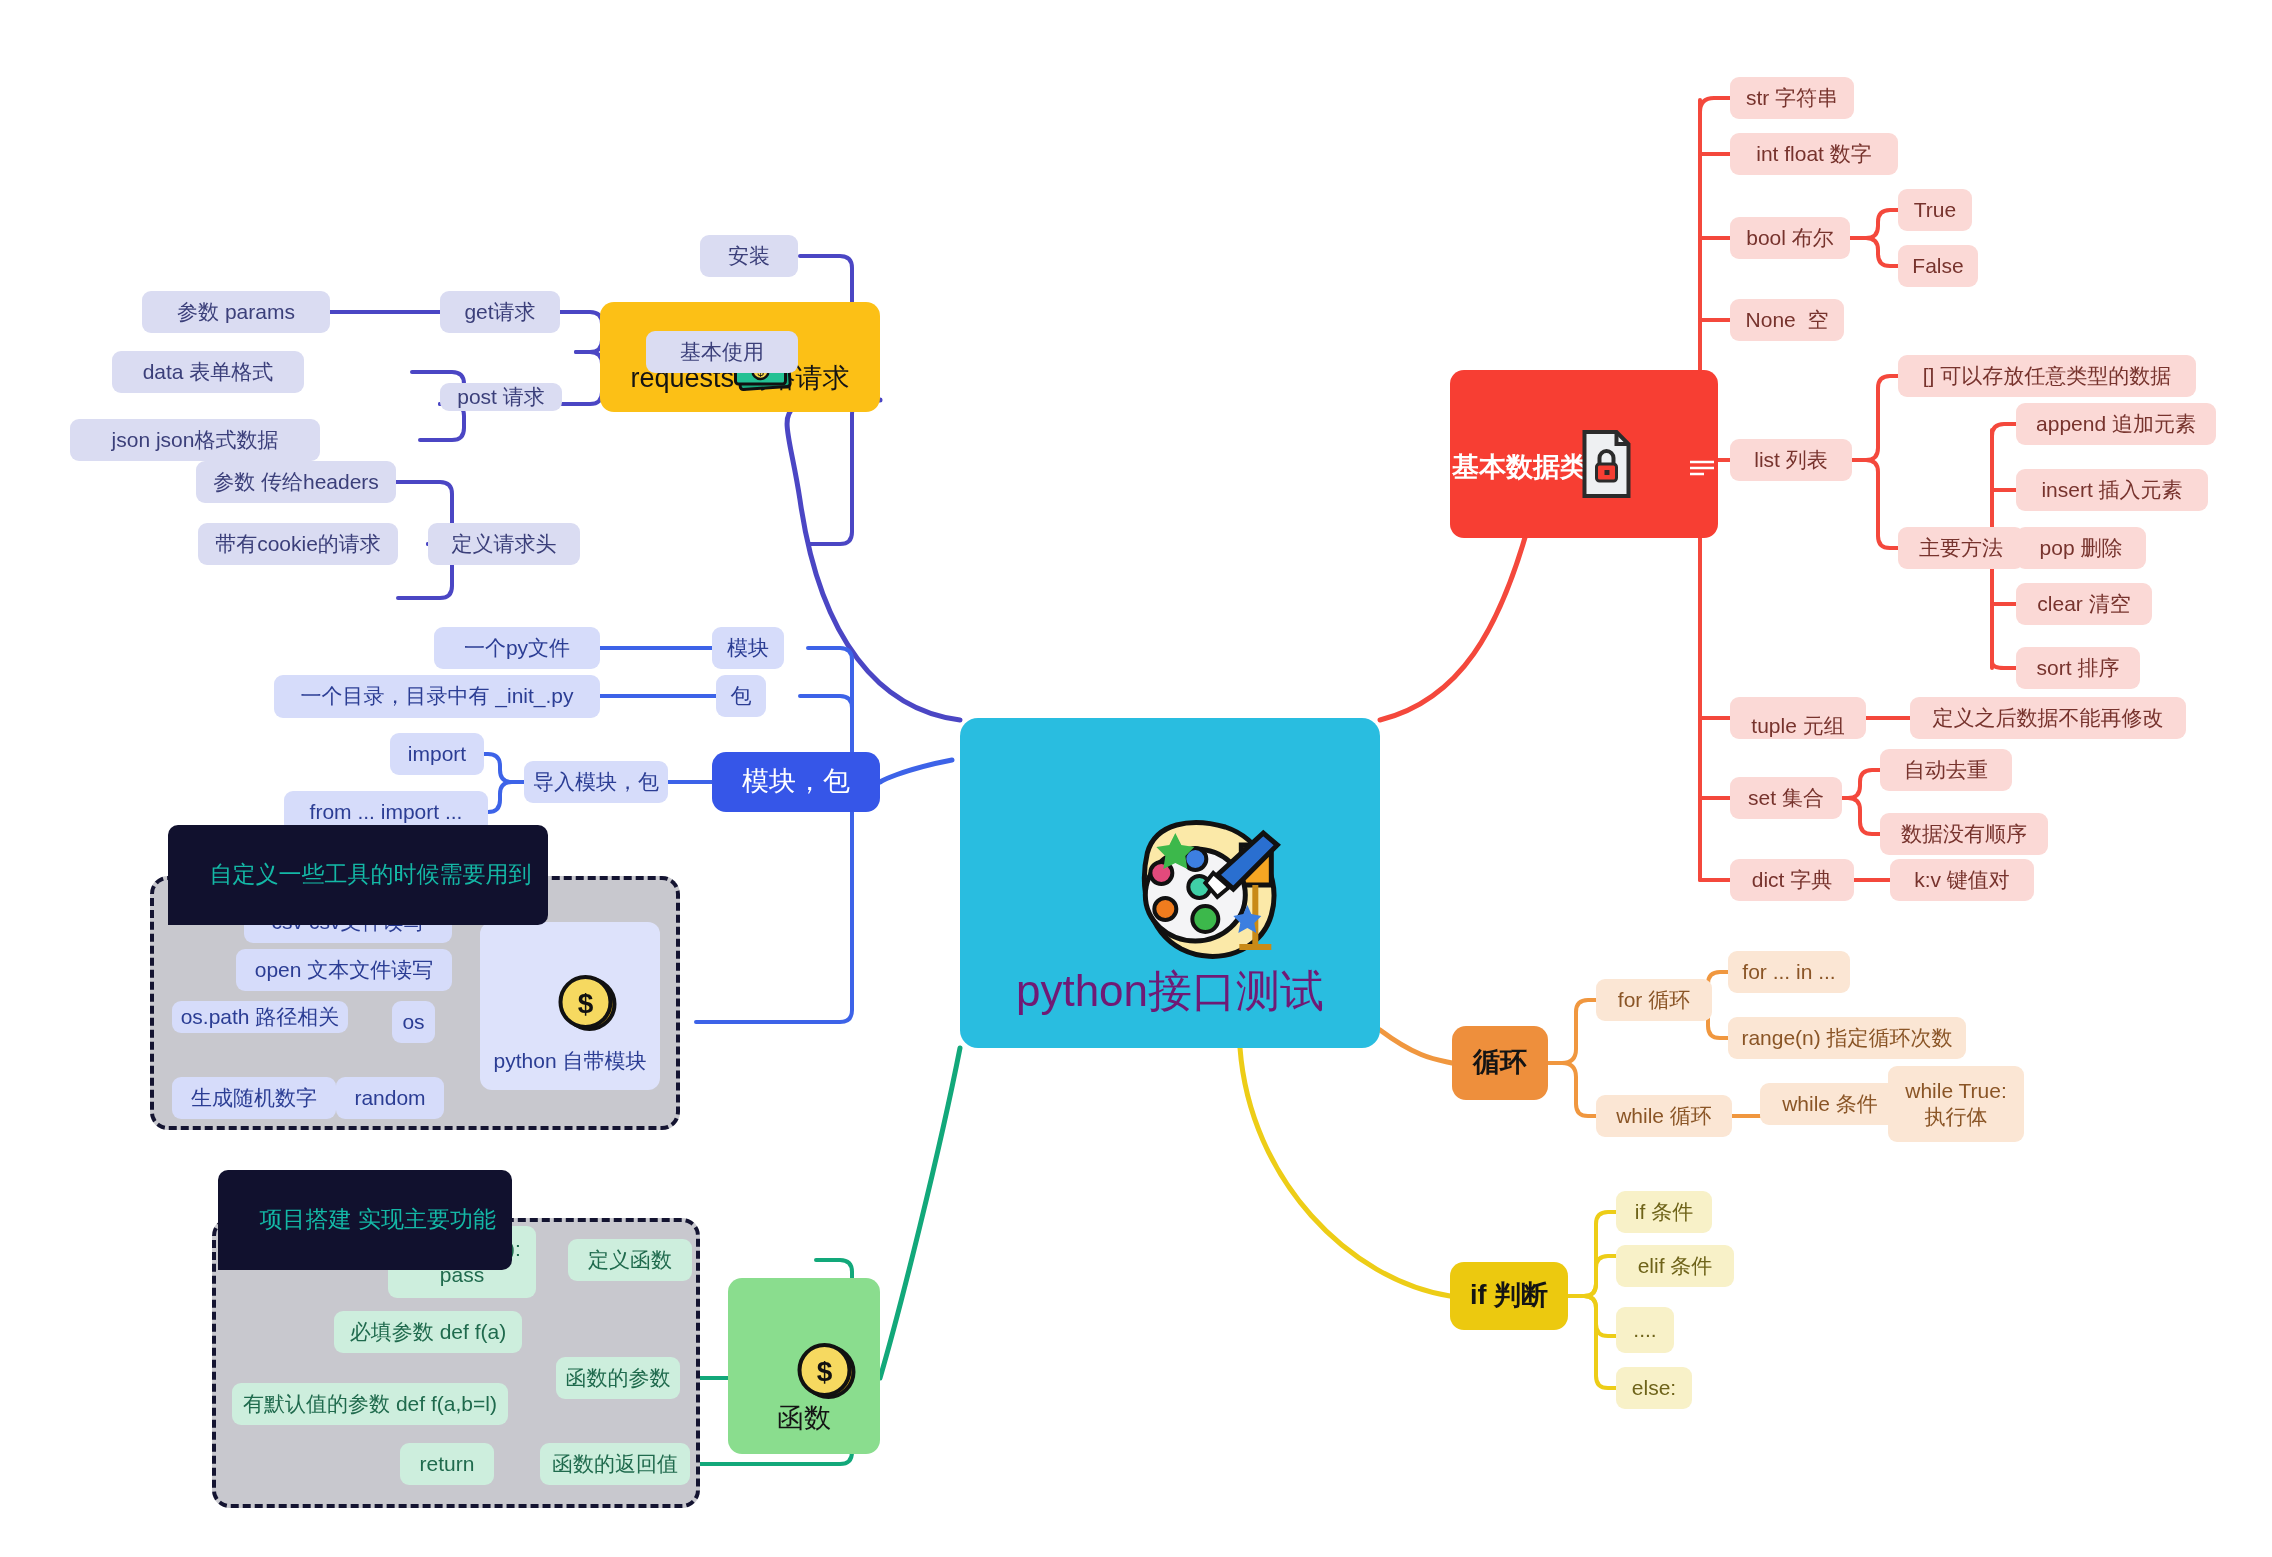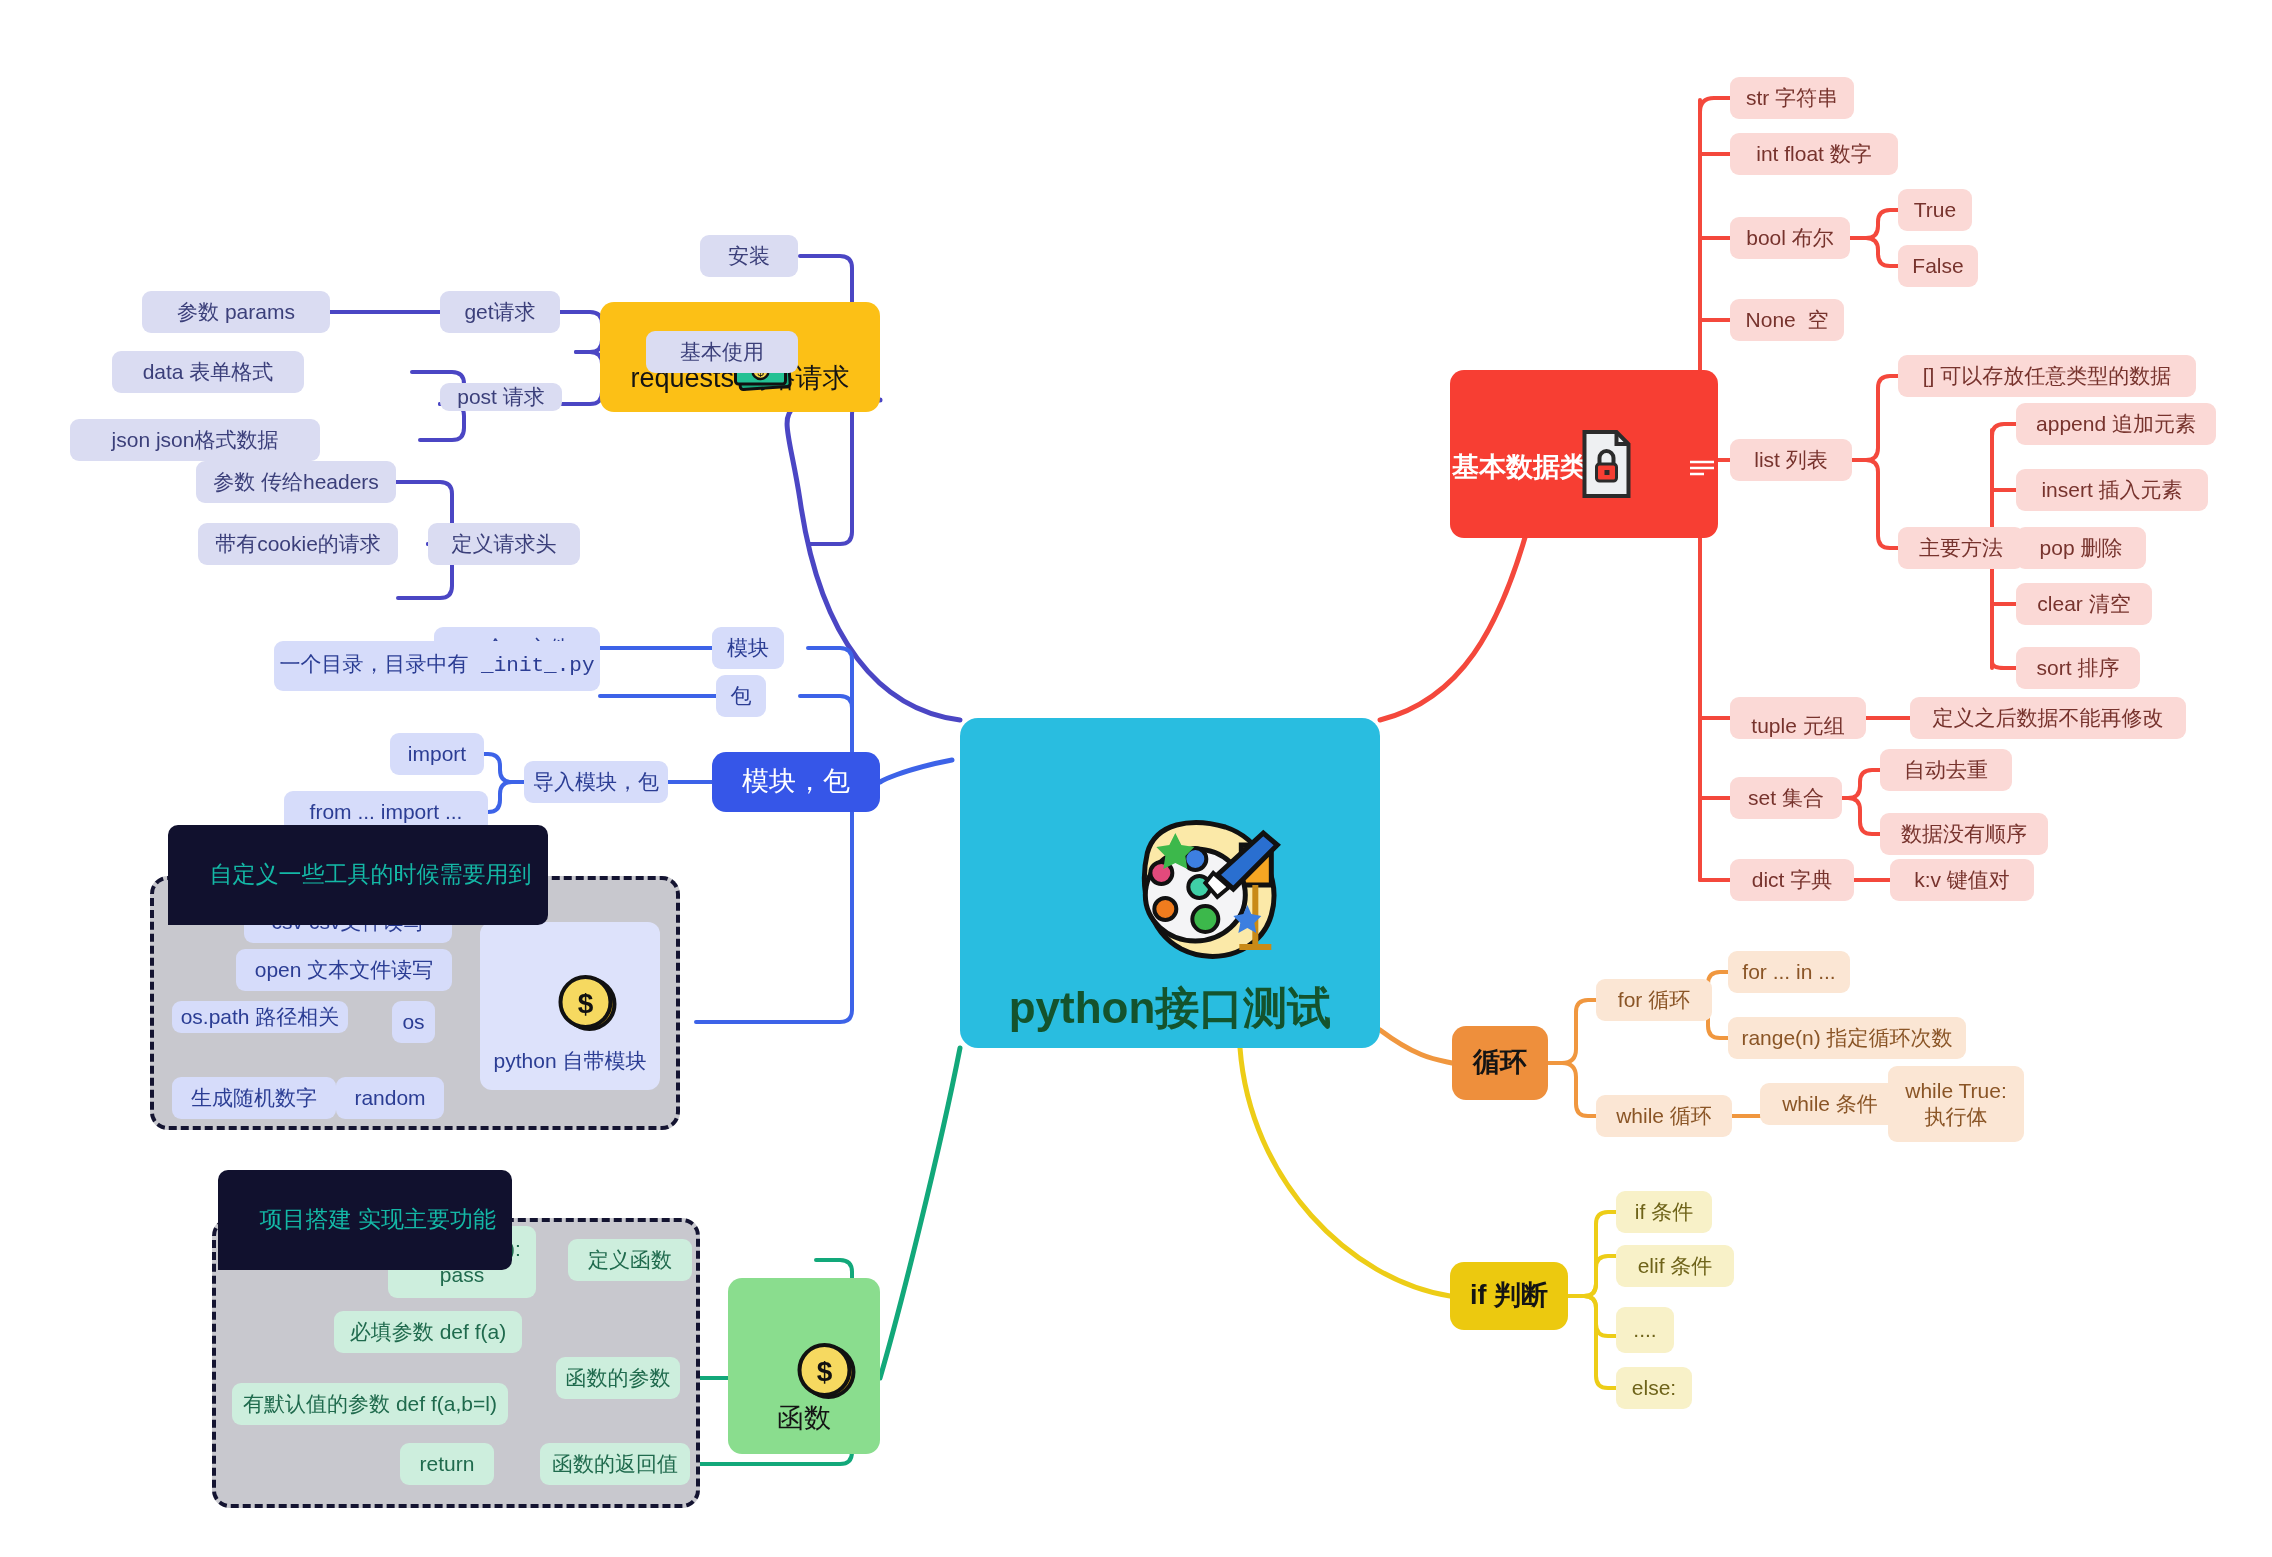--- a/index.html
+++ b/index.html
@@ -4,22 +4,22 @@
 <style>
   html,body{margin:0;padding:0;background:#ffffff;}
   body{width:2272px;height:1557px;font-family:"Liberation Sans","DejaVu Sans",sans-serif;overflow:hidden;}
   #stage{position:relative;width:2272px;height:1557px;background:#fff;}
   svg.links{position:absolute;left:0;top:0;width:2272px;height:1557px;pointer-events:none;}
 
   .node{position:absolute;box-sizing:border-box;display:flex;align-items:center;justify-content:center;
         text-align:center;border-radius:10px;white-space:pre;line-height:1.25;}
 
   
-  .central{background:#29bde0;border-radius:18px;color:#14532d;font-size:44px;
-           flex-direction:column;justify-content:flex-end;padding-bottom:13px;font-weight:bold;}
+  .central{background:#29bde0;border-radius:18px;color:#701a75;font-size:44px;
+           flex-direction:column;justify-content:flex-end;padding-bottom:30px;}
 
   
   .main-node{border-radius:14px;font-size:27px;font-weight:600;}
   .main-red{background:#f73e33;color:#ffffff;flex-direction:column;justify-content:flex-end;padding-bottom:20px;}
   .main-orange-big{background:#fcc016;color:#141414;flex-direction:column;justify-content:flex-end;padding-bottom:16px;font-weight:400;}
   .main-blue{background:#3656e8;color:#ffffff;font-weight:400;}
   .main-green{background:#8add8e;color:#141414;flex-direction:column;justify-content:flex-end;padding-bottom:18px;font-weight:400;}
   .main-loop{background:#ee8f3c;color:#141414;font-weight:600;}
   .main-if{background:#ecc90f;color:#141414;font-weight:600;}
 
@@ -238,21 +238,21 @@
   <div class="node lf lf-purple2" style="left:712px;top:627px;width:72px;height:42px;">
     <span>模块</span>
   </div>
   <div class="node lf lf-purple2" style="left:434px;top:627px;width:166px;height:42px;">
     <span>一个py文件</span>
   </div>
 
   <div class="node lf lf-purple2" style="left:716px;top:675px;width:50px;height:42px;">
     <span>包</span>
   </div>
-  <div class="node lf lf-purple2" style="left:274px;top:641px;width:326px;height:50px;font-family:Liberation Mono, monospace;">
+  <div class="node lf lf-purple2" style="left:274px;top:675px;width:326px;height:43px;">
     <span>一个目录，目录中有 _init_.py</span>
   </div>
 
   <div class="node lf lf-purple2" style="left:524px;top:761px;width:144px;height:42px;">
     <span>导入模块，包</span>
   </div>
   <div class="node lf lf-purple2" style="left:390px;top:733px;width:94px;height:42px;">
     <span>import</span>
   </div>
   <div class="node lf lf-purple2" style="left:284px;top:791px;width:204px;height:42px;">

